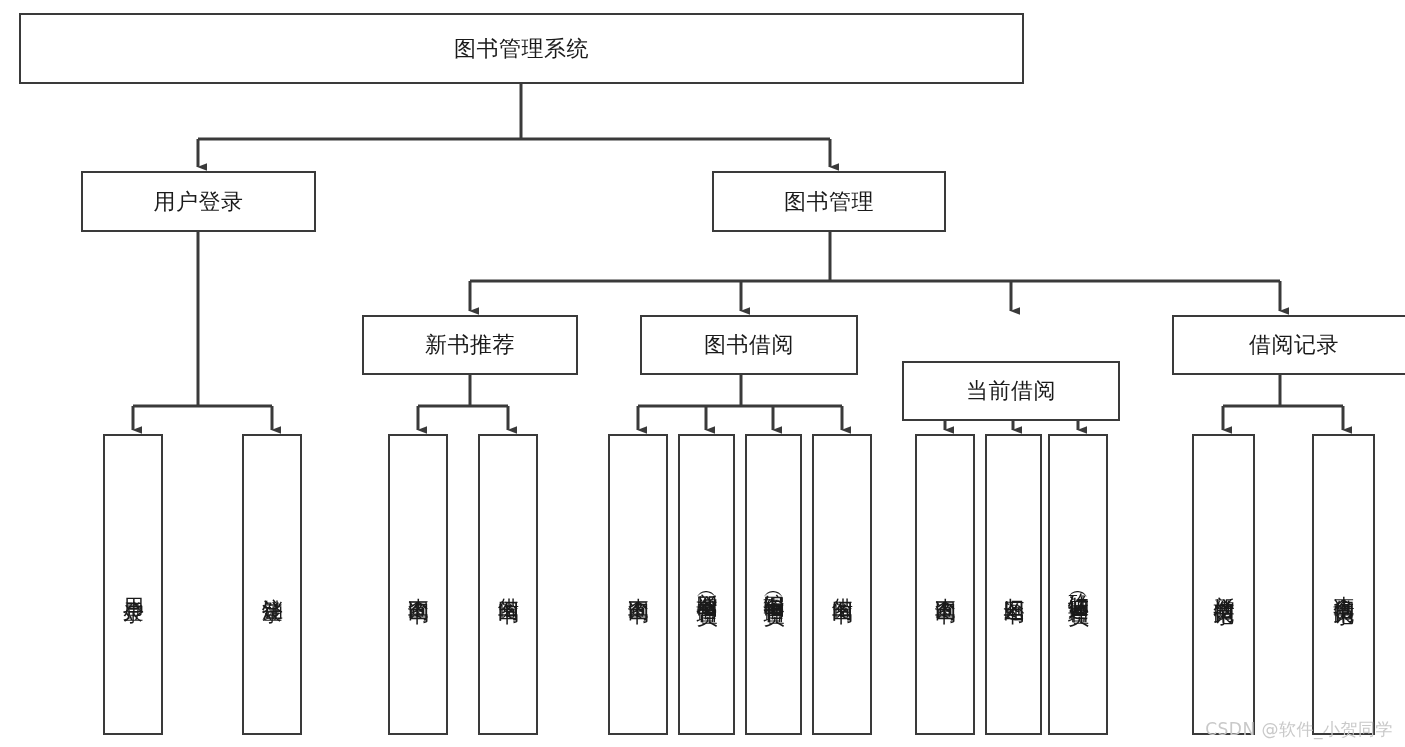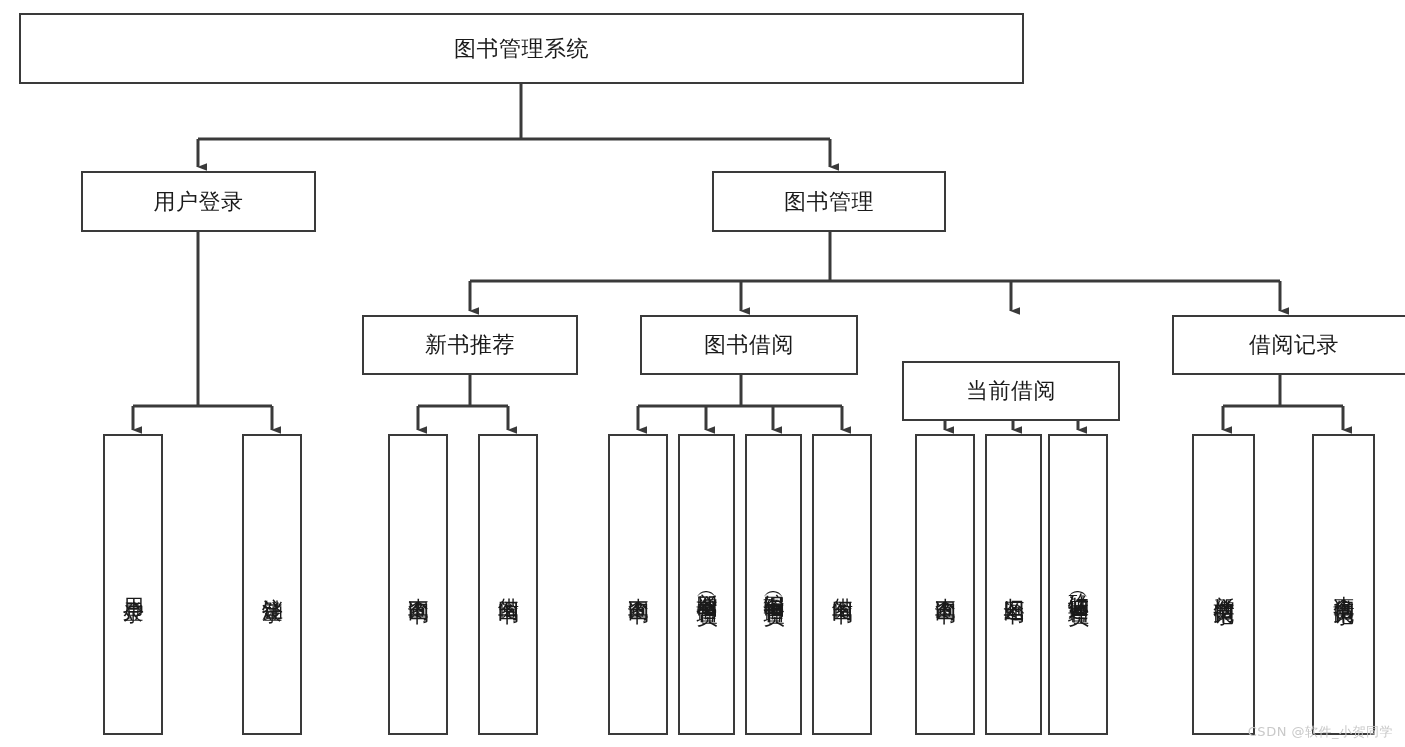--- a/index.html
+++ b/index.html
@@ -47,21 +47,21 @@
     font-size: 21px;
     letter-spacing: 2px;
     line-height: 1.0;
     white-space: nowrap;
   }
   .watermark {
     position: absolute;
     right: 12px;
     bottom: 6px;
     color: #c9c9c9;
-    font-size: 13px;
+    font-size: 17px;
     letter-spacing: 0.5px;
     white-space: nowrap;
     pointer-events: none;
   }
 </style>
 </head>
 <body>
 
 <div id="canvas">
 

